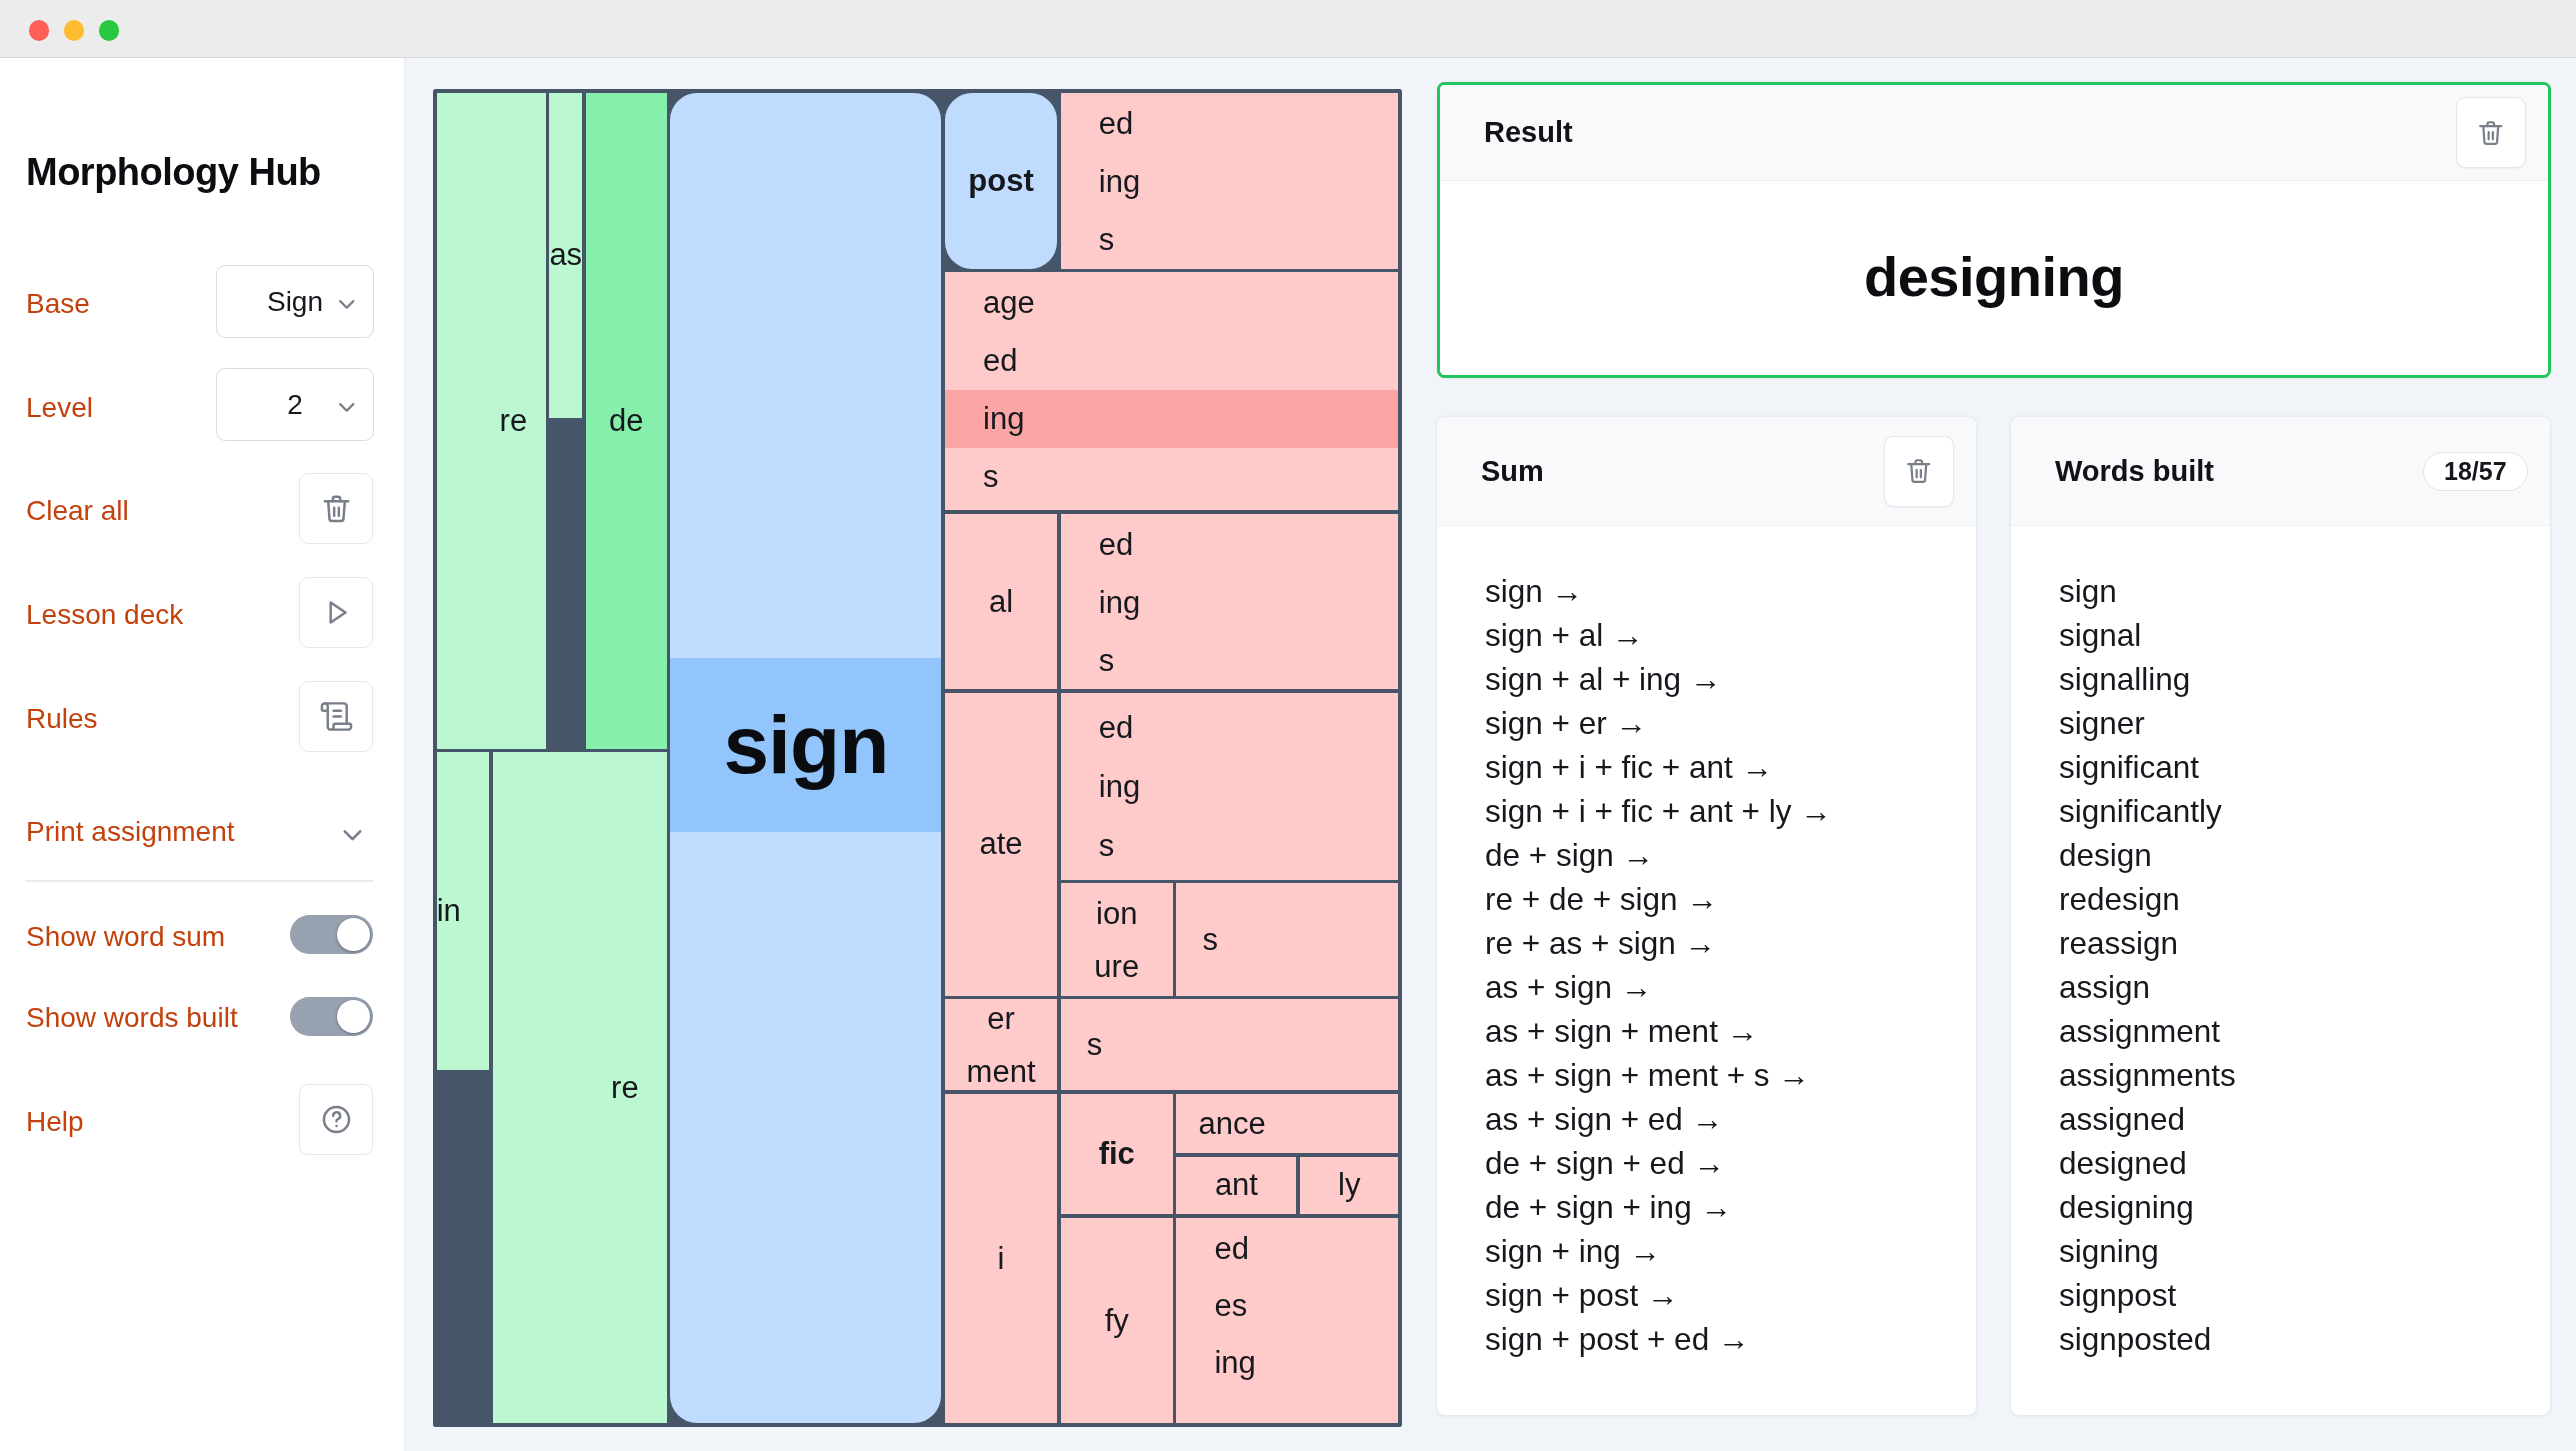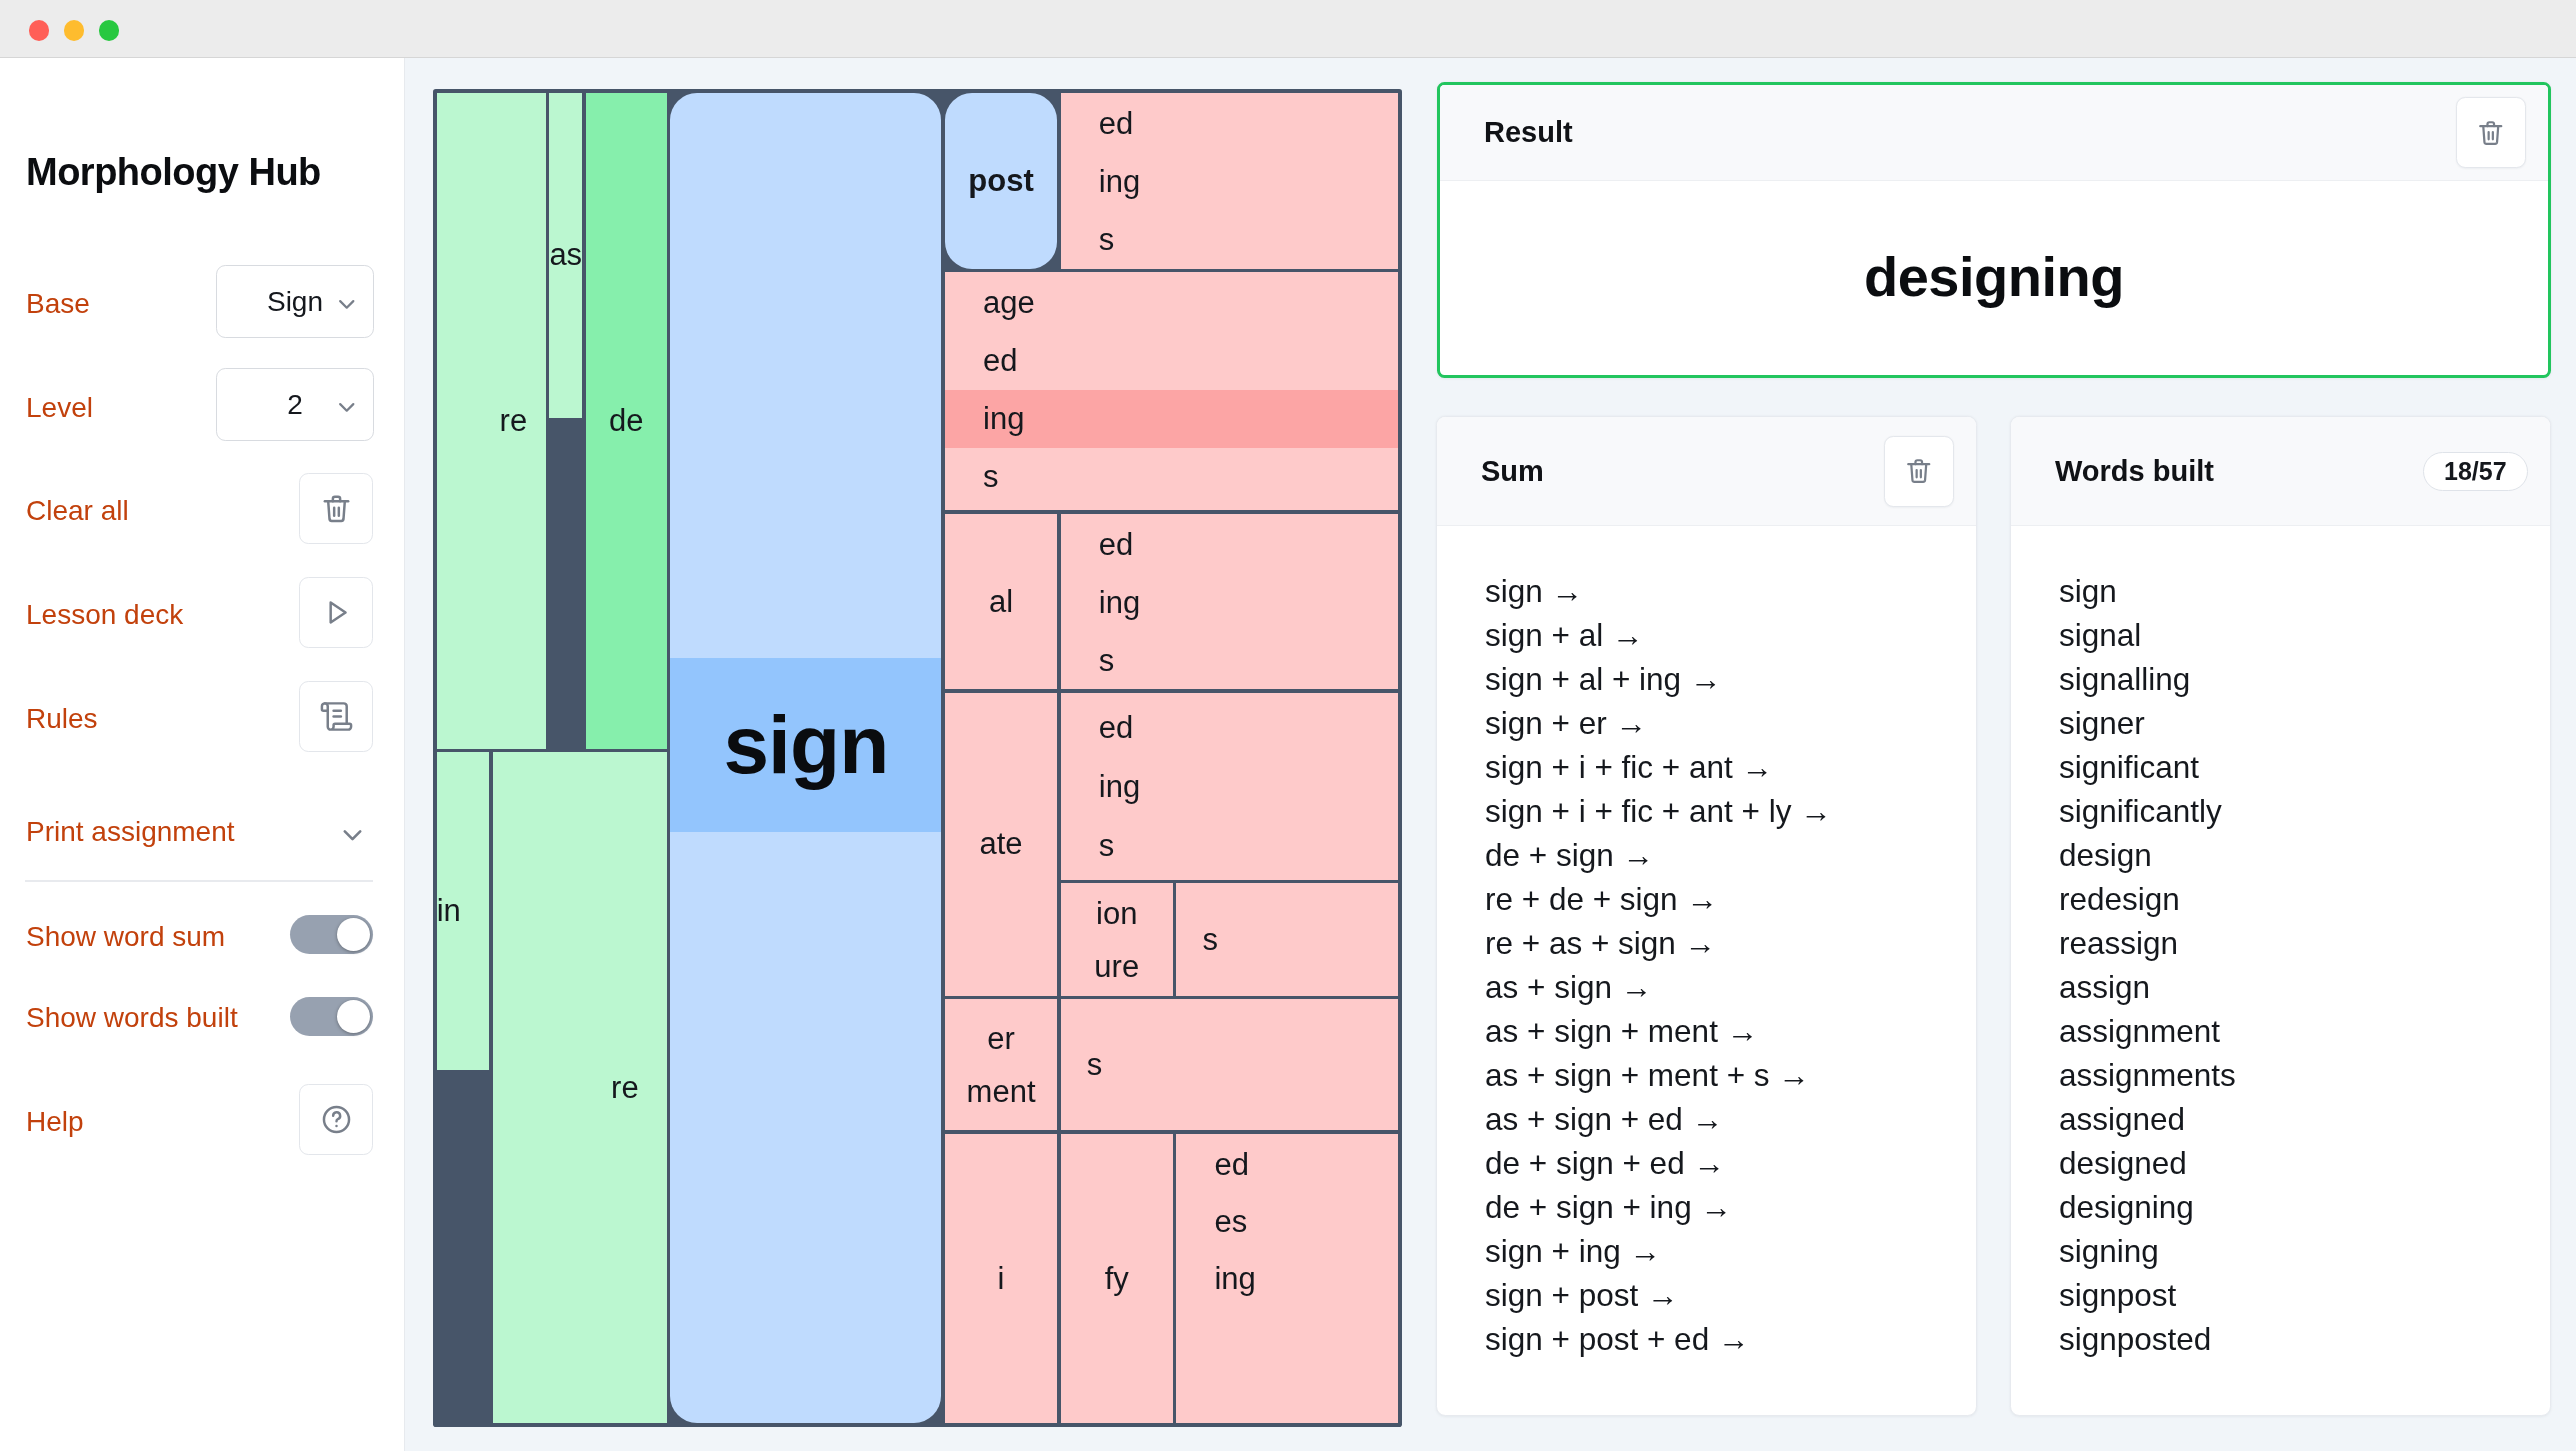--- a/index.html
+++ b/index.html
@@ -69,21 +69,21 @@
   .line.sel { background:#fca5a5; }
   .scell { display:flex; align-items:center; padding-left:26px; }
   .two-line { display:flex; flex-direction:column; align-items:center; justify-content:center; }
   .two-line span { line-height:53px; }
   .bold { font-weight:700; }
 
   .row-post { height:176px; }
   .cell-age { height:238px; }
   .row-al   { height:175px; }
   .row-ate  { height:303px; }
-  .row-er   { height:131px; }
+  .row-er   { height:91px; }
   .row-i    { flex:1; }
   .ate-right { flex:1; display:flex; flex-direction:column; gap:3.7px; }
   .ate-right .lines { height:187px; padding-top:5.6px; }
   .ate-right .line { height:59px; line-height:59px; }
   .ate-sub { flex:1; display:flex; gap:3.7px; }
   .i-right { flex:1; display:flex; flex-direction:column; gap:3.7px; }
   .fic-group { height:120px; display:flex; gap:3.7px; }
   .fic-right { flex:1; display:flex; flex-direction:column; gap:3.7px; }
   .cell-ance { height:59px; display:flex; align-items:center; padding-left:22px; }
   .antly { flex:1; display:flex; gap:3.7px; }
@@ -298,20 +298,38 @@
         <div class="cell fill scell">
             <span>s</span>
           </div>
       </div>
 
       <div class="row row-i">
         <div class="cell lblcell">
             <span>i</span>
           </div>
         <div class="i-right">
+          <div class="fic-group">
+            <div class="cell lblcell bold">
+                <span>fic</span>
+              </div>
+            <div class="fic-right">
+              <div class="cell cell-ance">
+                  <span>ance</span>
+                </div>
+              <div class="antly">
+                <div class="cell cell-ant">
+                    <span>ant</span>
+                  </div>
+                <div class="cell cell-ly">
+                    <span>ly</span>
+                  </div>
+              </div>
+            </div>
+          </div>
           <div class="fy-group">
             <div class="cell lblcell">
                 <span>fy</span>
               </div>
             <div class="cell fill lines">
               <div class="line">ed</div>
               <div class="line">es</div>
               <div class="line">ing</div>
             </div>
           </div>

